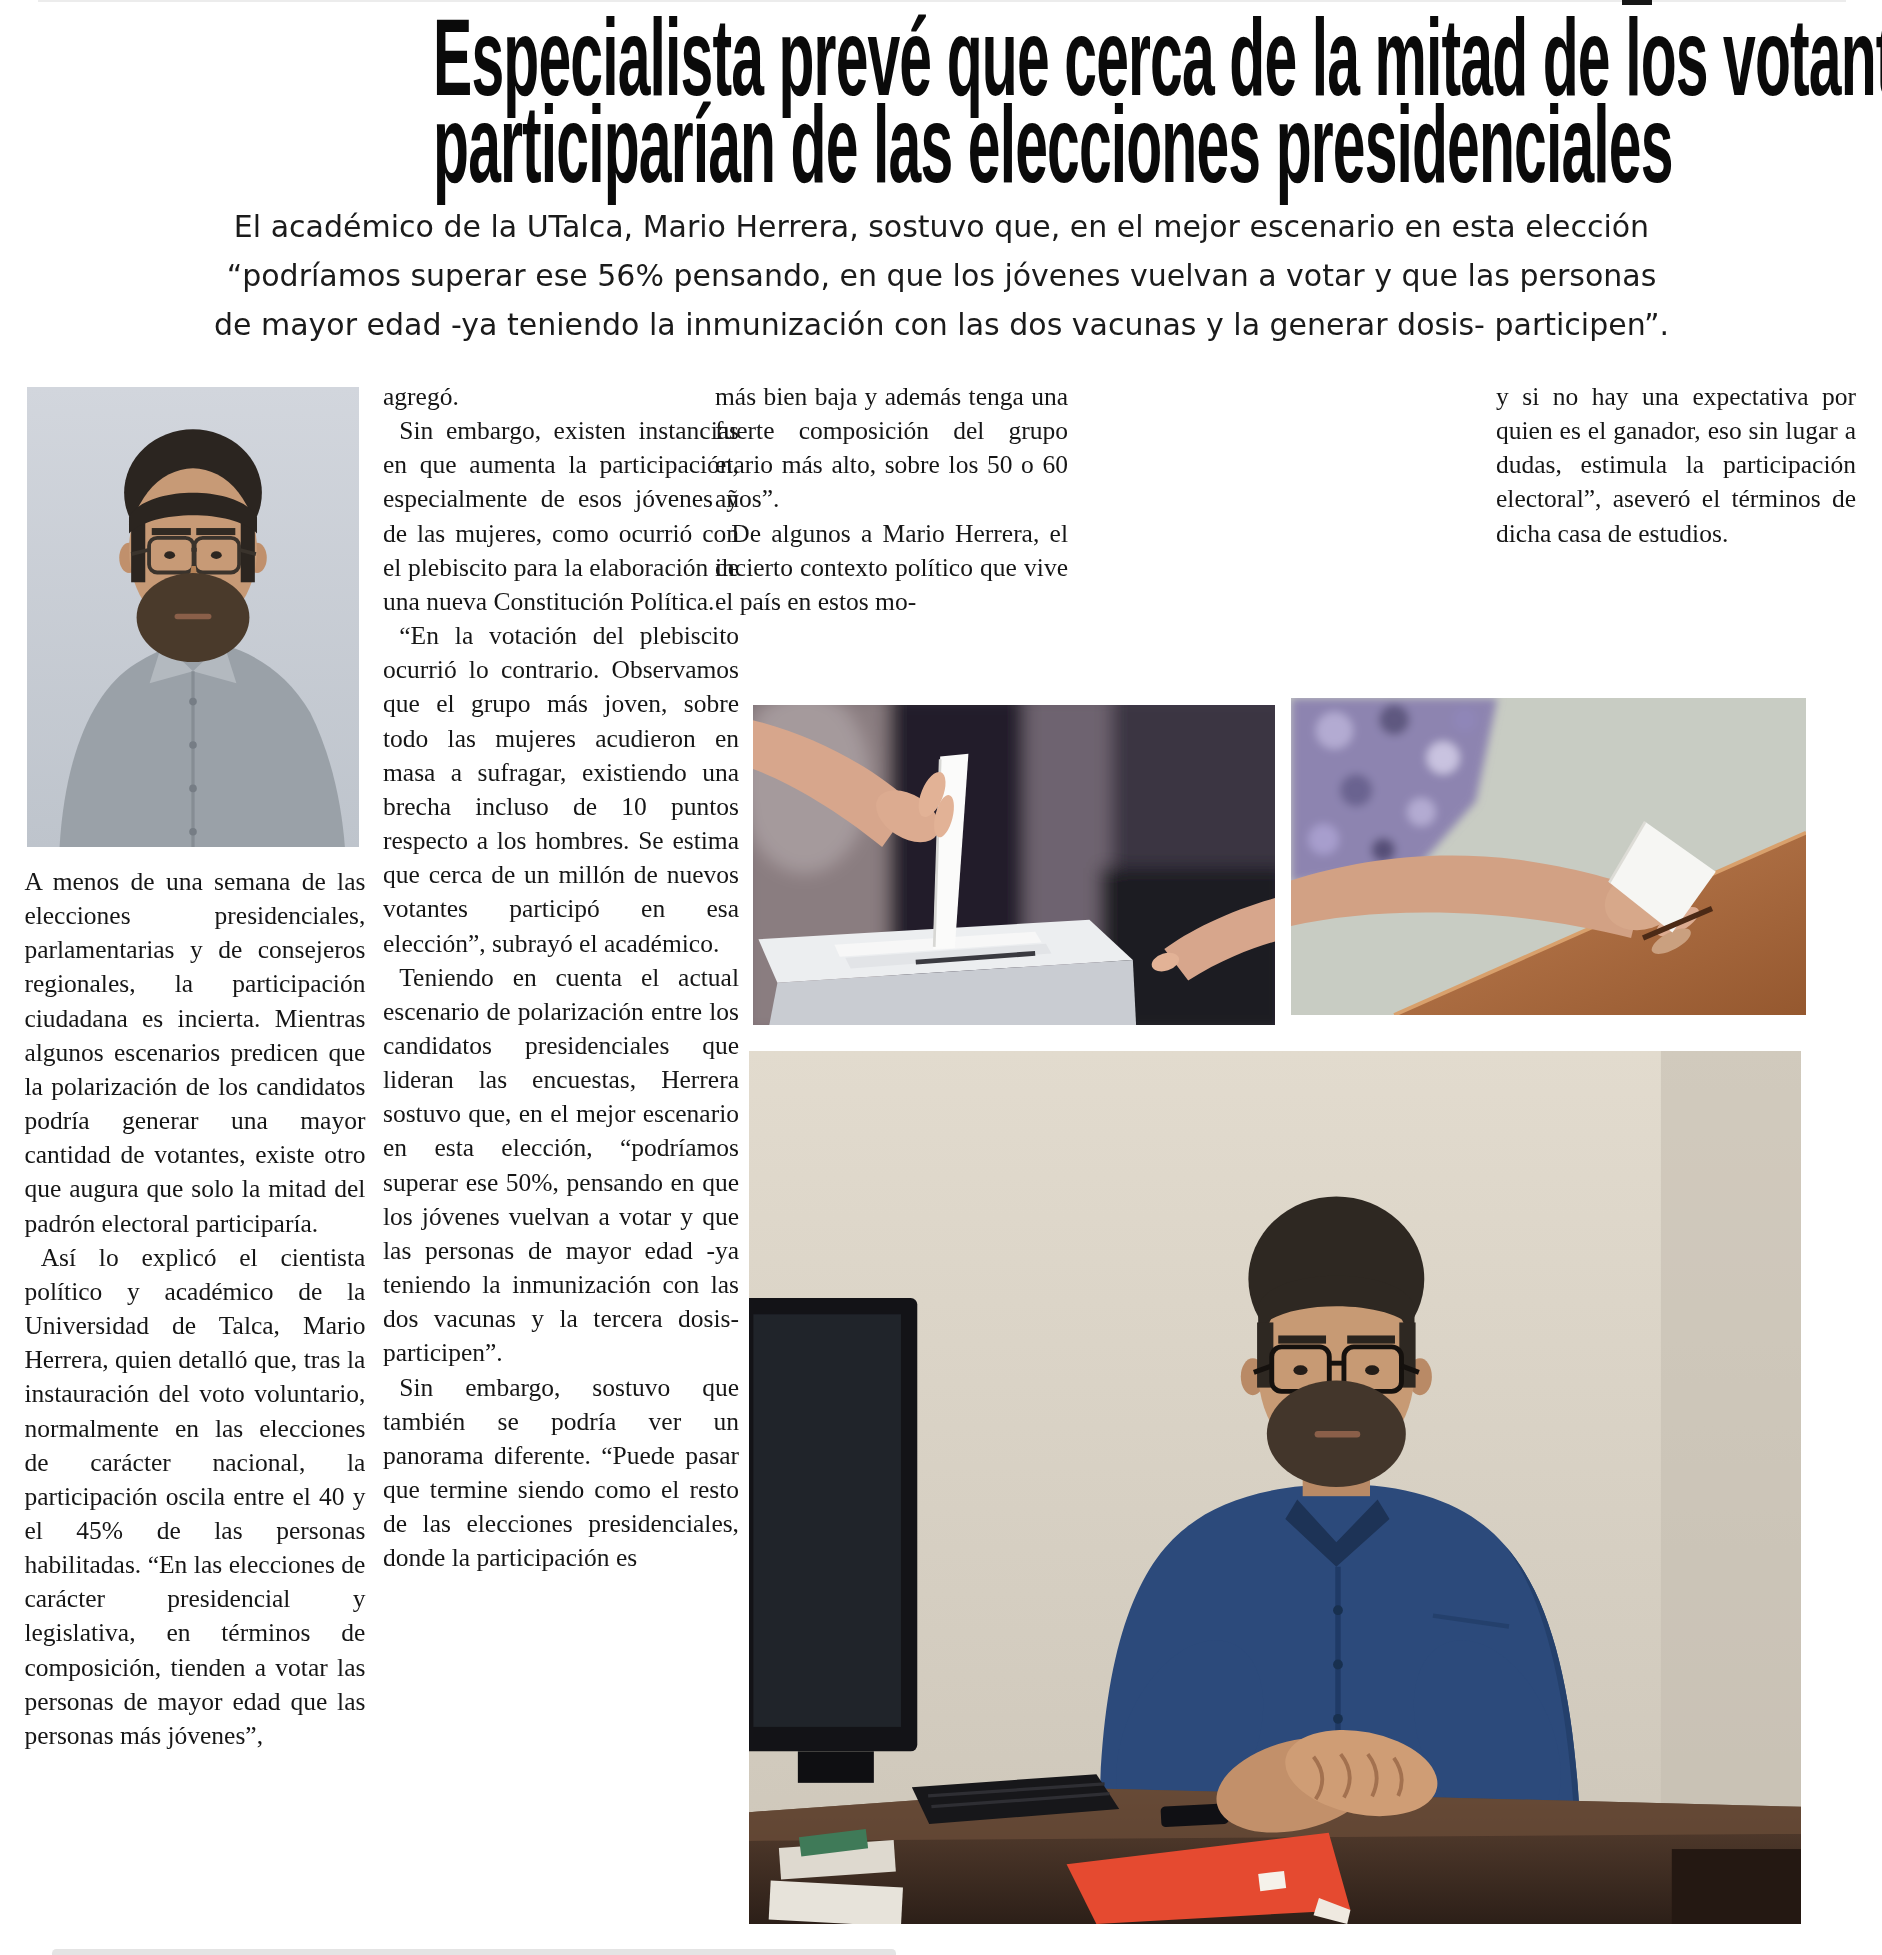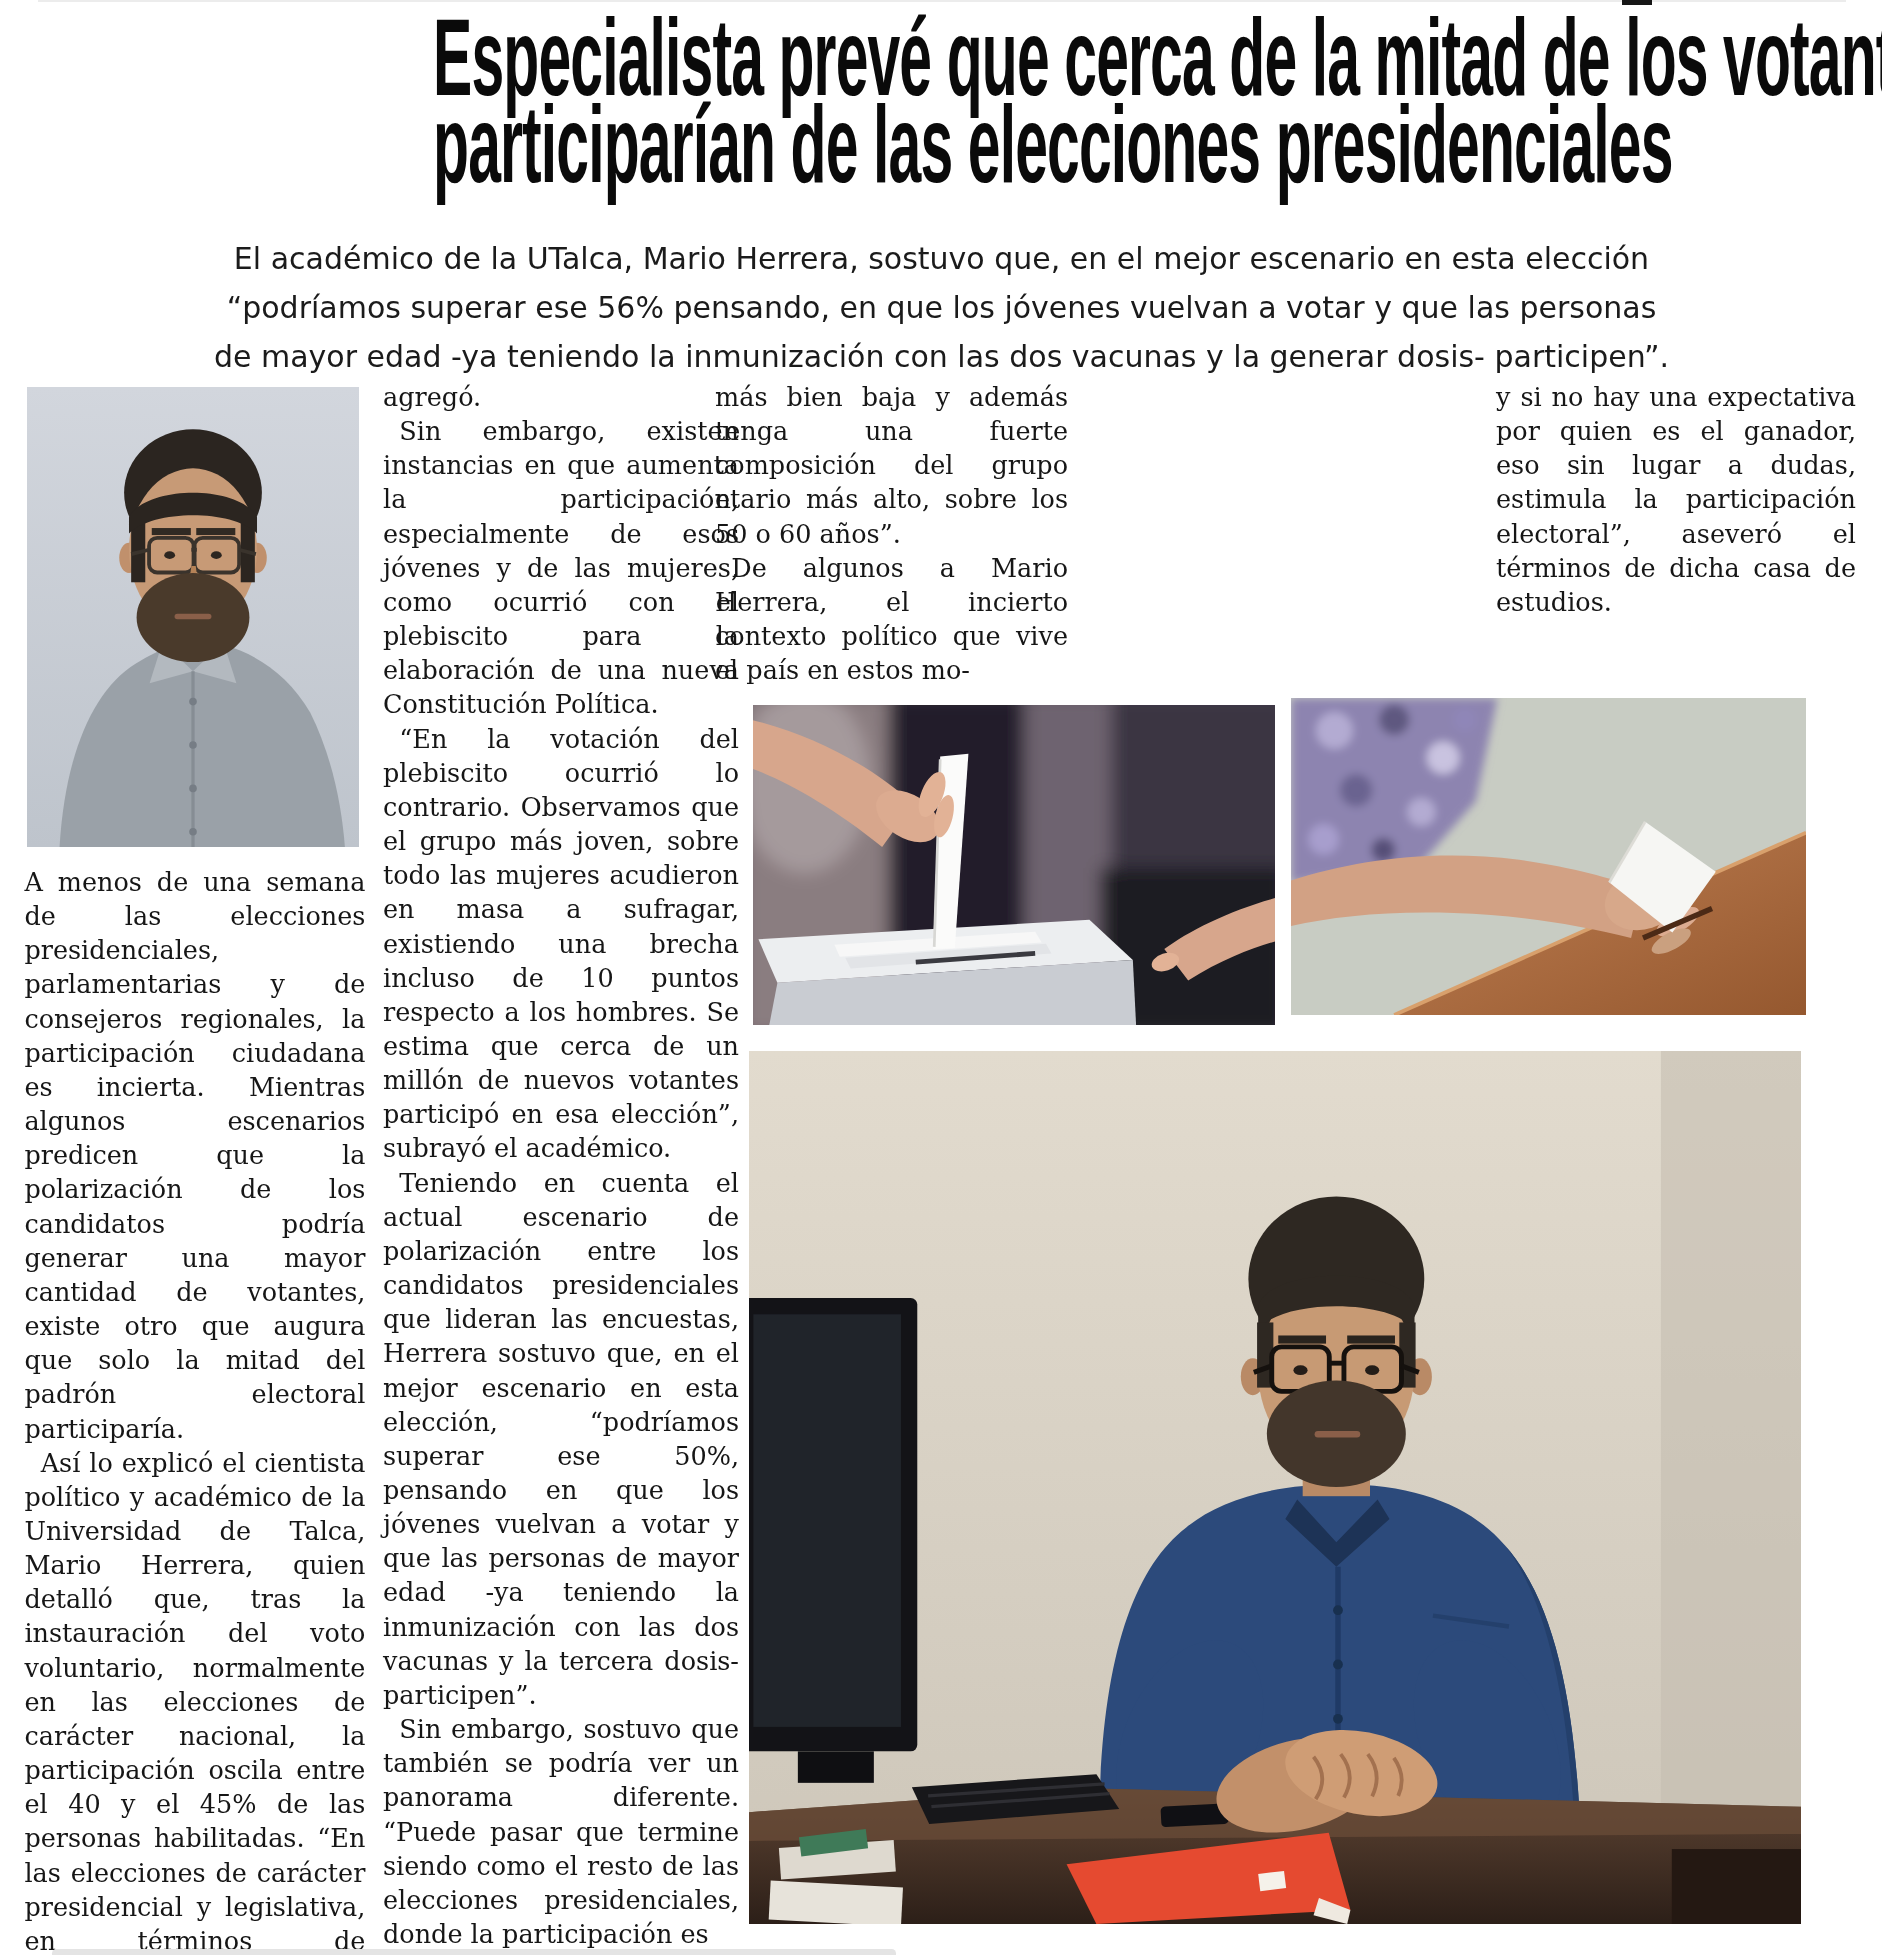--- a/index.html
+++ b/index.html
@@ -8,25 +8,25 @@
 
   
   .headline{position:absolute;top:14px;left:0;width:100%;text-align:center;
             font-family:"Liberation Sans",sans-serif;font-weight:bold;color:#0a0a0a;
             font-size:109px;line-height:.80;letter-spacing:-1.6px;
             transform:scaleX(.54);transform-origin:50% 0;}
   .headline .hl{white-space:nowrap;}
 
   
   .subhead{position:absolute;top:202px;left:0;width:100%;text-align:center;
-           font-family:"DejaVu Sans",sans-serif;font-size:30px;line-height:1.64;color:#1b1b1b;margin-top:32px;}
+           font-family:"DejaVu Sans",sans-serif;font-size:30px;line-height:1.64;color:#1b1b1b;}
   .subhead .sl{white-space:nowrap;}
 
   
-  .coltext{position:absolute;text-align:justify;font-size:25.5px;line-height:1.34;color:#161616;}
+  .coltext{position:absolute;text-align:justify;font-size:25.5px;line-height:1.34;color:#161616;font-family:Liberation Serif, serif;}
   .coltext p{margin:0;}
   .coltext p + p{text-indent:16.3px;}
   .col1text{left:24.4px;  top:865px; width:341px;}
   .col2text{left:383px; top:380px;  width:356px;}
   .col3text{left:715px;top:380px;  width:353px;}
   .col4text{left:1123px;top:380px;  width:353px;}
   .col5text{left:1496px;top:380px;  width:360px;}
 
   
   .photo{position:absolute;overflow:hidden;}

